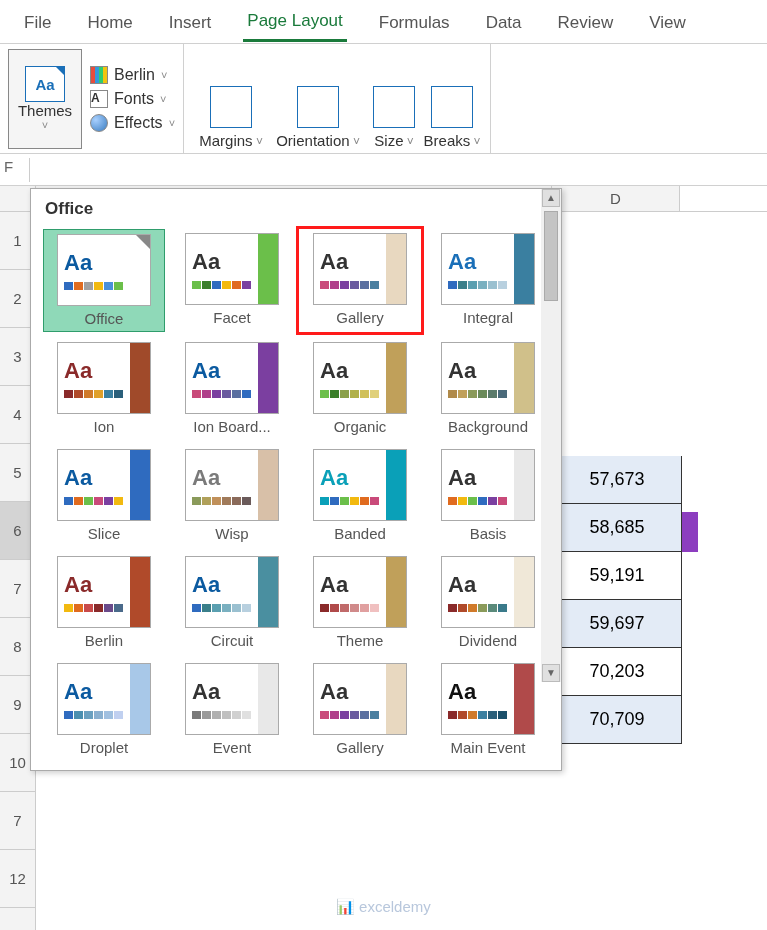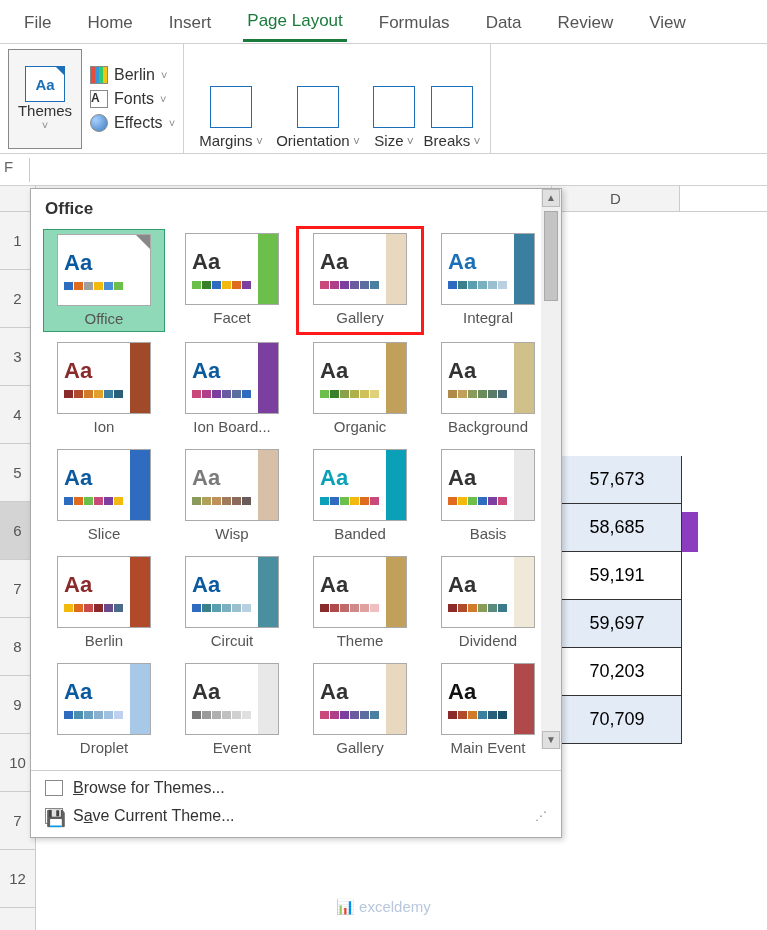--- a/index.html
+++ b/index.html
@@ -505,26 +505,15 @@
         </div>
         <div class="tlabel">Main Event</div>
       </div>
     </div>
   <div class="scroll">
     <div class="btn">▲</div>
     <div class="thumb-s"></div>
     <div style="flex:1;"></div>
     <div class="btn">▼</div>
   </div>
-  <div class="panel-footer">
-    <div class="action">
-      <span class="fico"></span>
-      <span><span style="text-decoration:underline">B</span>rowse for Themes...</span>
-    </div>
-    <div class="action">
-      <span class="fico">💾</span>
-      <span>S<span style="text-decoration:underline">a</span>ve Current Theme...</span>
-      <span class="dots">⋰</span>
-    </div>
-  </div>
 </div>
 
 <div class="watermark">📊 <span>exceldemy</span></div>
 
 </body></html>

